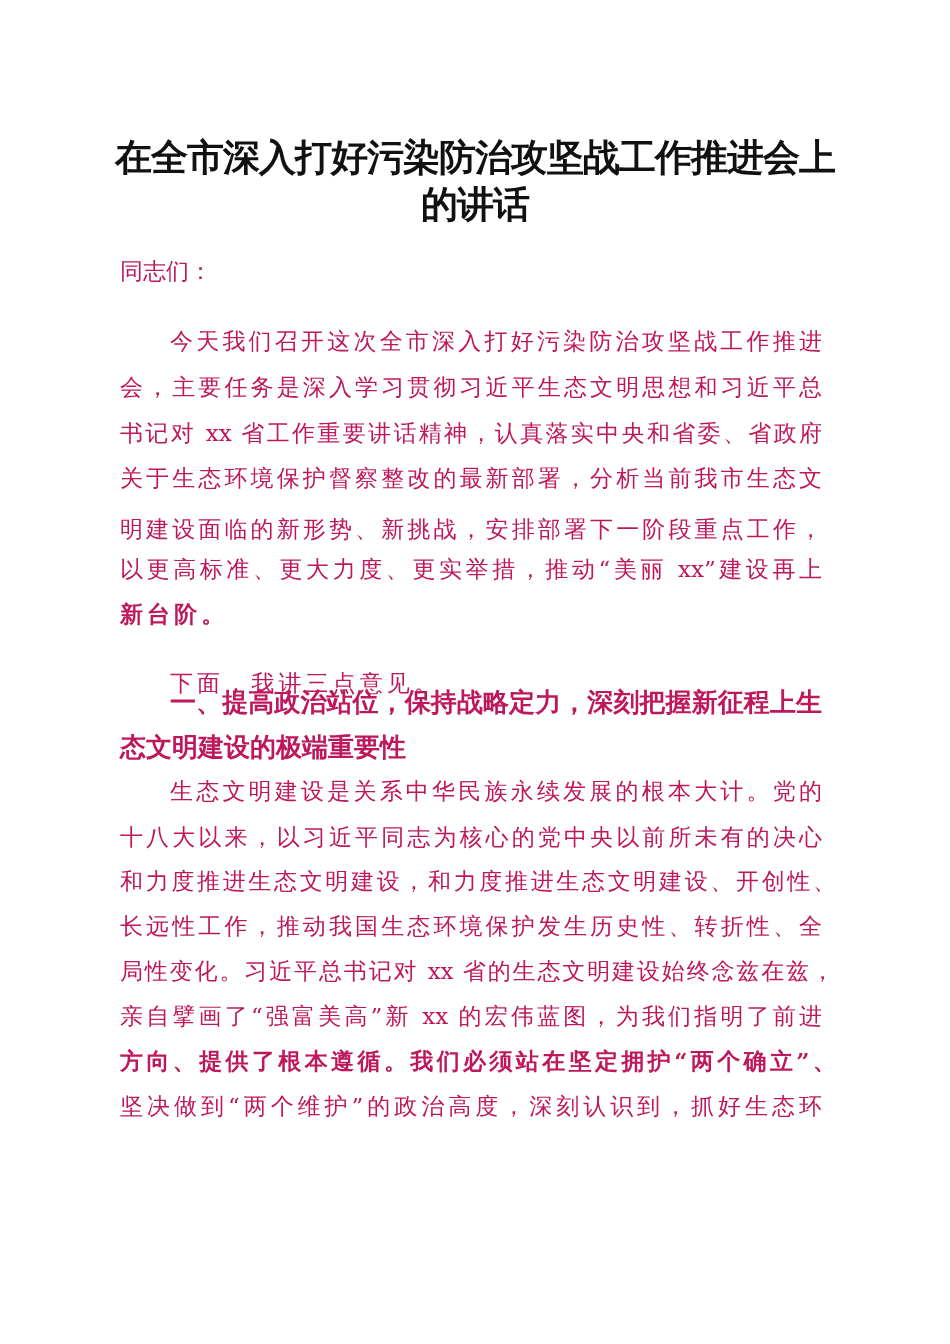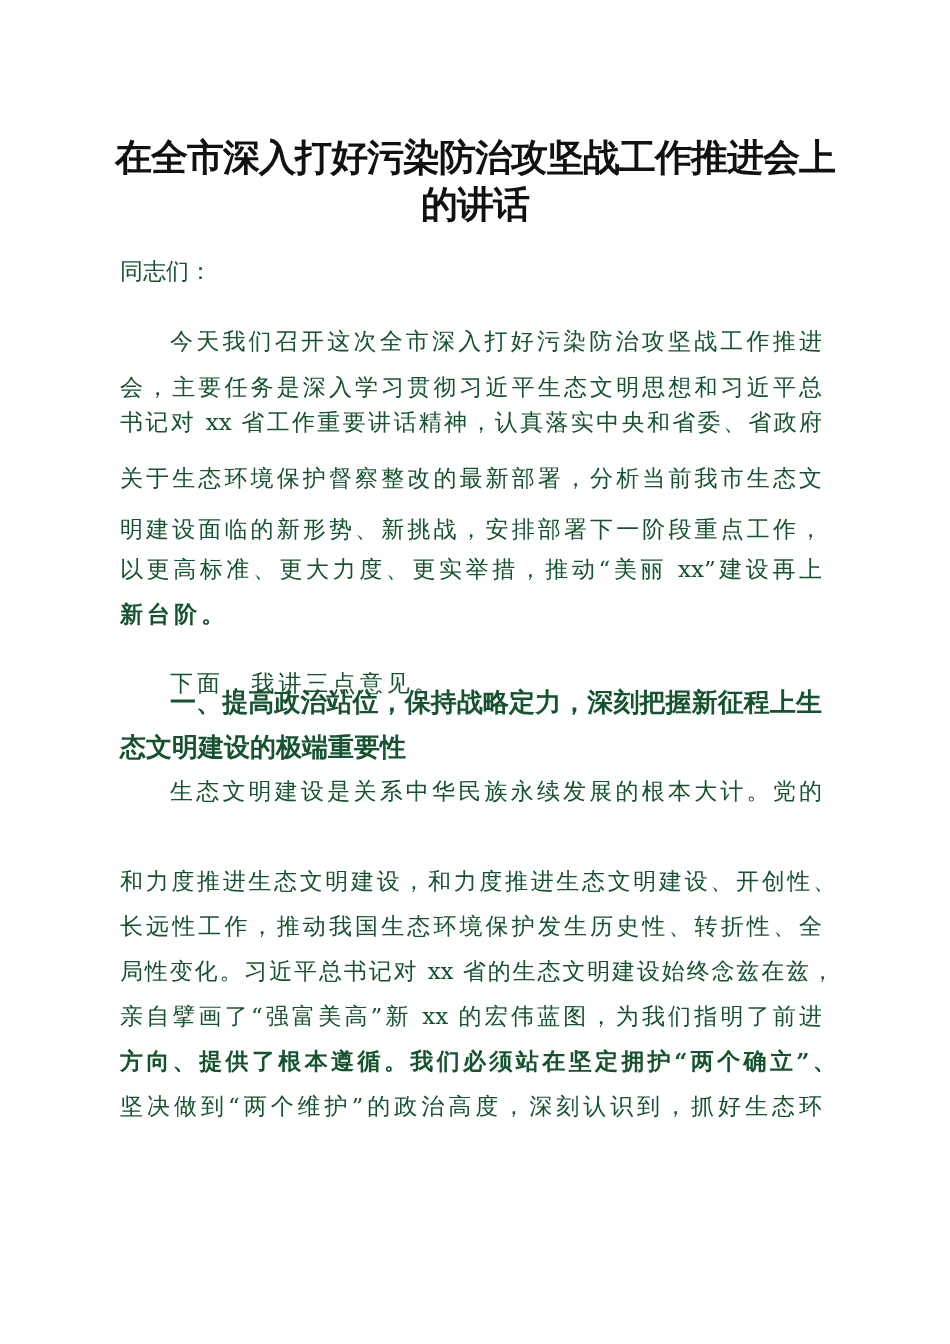--- a/index.html
+++ b/index.html
@@ -35,21 +35,21 @@
       white-space: nowrap;
     }
     .line {
       position: absolute;
       left: 120px;
       width: 720px;
       font-size: 23px;
       line-height: 30px;
       white-space: nowrap;
       letter-spacing: 4.1px;
-      color: #14532d;
+      color: #be185d;
     }
     .line.justify {
       text-align: justify;
       text-align-last: justify;
       letter-spacing: 0;
       width: 702px;
     }
     .line.indent {
       left: 170px;
     }
@@ -71,32 +71,33 @@
 
 <div class="page">
 
   <div class="title" style="top:134px;">在全市深入打好污染防治攻坚战工作推进会上</div>
   <div class="title" style="top:181px;">的讲话</div>
 
   <div class="line" style="top:256px; letter-spacing:0;">同志们：</div>
 
   <div class="line indent justify" style="top:326px;">今天我们召开这次全市深入打好污染防治攻坚战工作推进</div>
   <div class="line justify" style="top:372px;">会，主要任务是深入学习贯彻习近平生态文明思想和习近平总</div>
-  <div class="line justify" style="top:407px;">书记对 xx 省工作重要讲话精神，认真落实中央和省委、省政府</div>
+  <div class="line justify" style="top:418px;">书记对 xx 省工作重要讲话精神，认真落实中央和省委、省政府</div>
   <div class="line justify" style="top:463px;">关于生态环境保护督察整改的最新部署，分析当前我市生态文</div>
   <div class="line justify" style="top:514px;">明建设面临的新形势、新挑战，安排部署下一阶段重点工作，</div>
   <div class="line justify" style="top:554px;">以更高标准、更大力度、更实举措，推动“美丽 xx”建设再上</div>
   <div class="line" style="top:599px;font-weight:bold;">新台阶。</div>
 
   <div class="line indent" style="top:668px;">下面，我讲三点意见。</div>
 
   <div class="line indent justify heading" style="top:687px;">一、提高政治站位，保持战略定力，深刻把握新征程上生</div>
   <div class="line heading" style="top:732px;">态文明建设的极端重要性</div>
 
   <div class="line indent justify" style="top:776px;">生态文明建设是关系中华民族永续发展的根本大计。党的</div>
+  <div class="line justify" style="top:822px;">十八大以来，以习近平同志为核心的党中央以前所未有的决心</div>
   <div class="line justify" style="top:866px; width:716px;">和力度推进生态文明建设，和力度推进生态文明建设、开创性、</div>
   <div class="line justify" style="top:911px;">长远性工作，推动我国生态环境保护发生历史性、转折性、全</div>
   <div class="line justify" style="top:956px; width:714px;">局性变化。习近平总书记对 xx 省的生态文明建设始终念兹在兹，</div>
   <div class="line justify" style="top:1001px;">亲自擘画了“强富美高”新 xx 的宏伟蓝图，为我们指明了前进</div>
   <div class="line justify" style="top:1046px; width:716px;font-weight:bold;">方向、提供了根本遵循。我们必须站在坚定拥护“两个确立”、</div>
   <div class="line justify" style="top:1091px;">坚决做到“两个维护”的政治高度，深刻认识到，抓好生态环</div>
 
 </div>
 
 </body></html>

